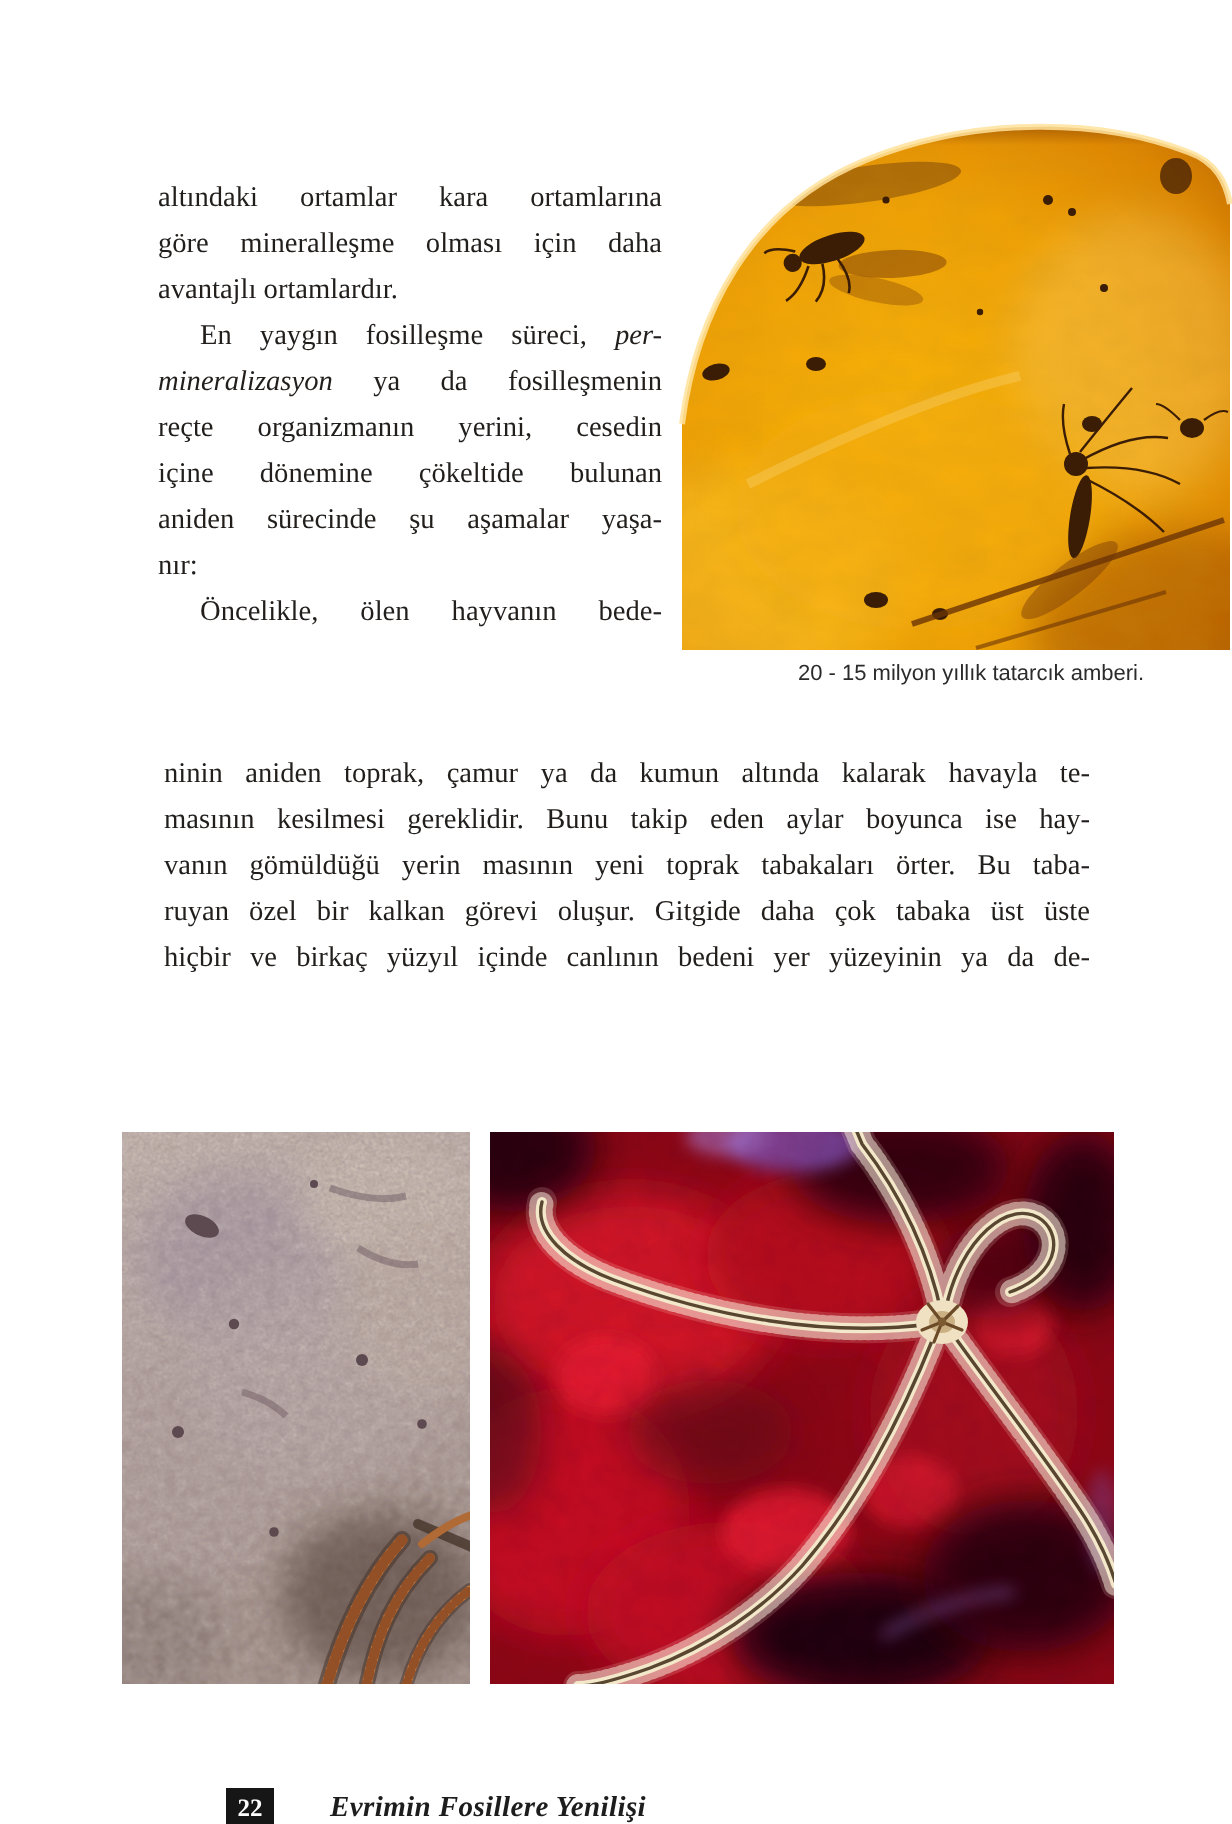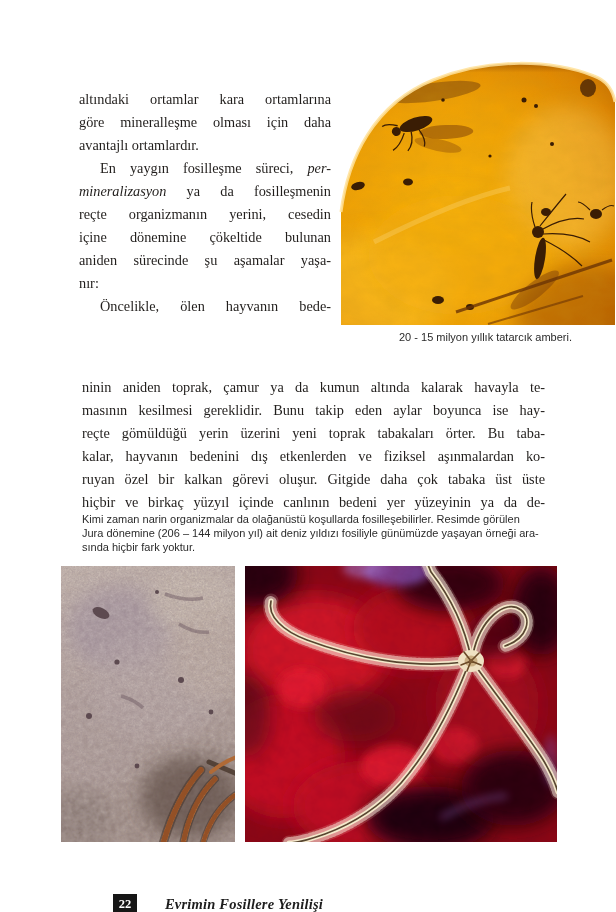--- a/index.html
+++ b/index.html
@@ -114,31 +114,25 @@
     <div class="bl">reçte organizmanın yerini, cesedin</div>
     <div class="bl">içine dönemine çökeltide bulunan</div>
     <div class="bl">aniden sürecinde şu aşamalar yaşa-</div>
     <div class="bl nj">nır:</div>
     <div class="bl ind">Öncelikle, ölen hayvanın bede-</div>
   </div>
 
   <div class="wide">
     <div class="bl">ninin aniden toprak, çamur ya da kumun altında kalarak havayla te-</div>
     <div class="bl">masının kesilmesi gereklidir. Bunu takip eden aylar boyunca ise hay-</div>
-    <div class="bl">reçte gömüldüğü yerin üzerini yeni toprak tabakaları örter. Bu taba-</div>
-    <div class="bl">kalar, hayvanın bedenini dış etkenlerden ve fiziksel aşınmalardan ko-</div>
+    <div class="bl">vanın gömüldüğü yerin masının yeni toprak tabakaları örter. Bu taba-</div>
     <div class="bl">ruyan özel bir kalkan görevi oluşur. Gitgide daha çok tabaka üst üste</div>
     <div class="bl">hiçbir ve birkaç yüzyıl içinde canlının bedeni yer yüzeyinin ya da de-</div>
   </div>
 
-  <div class="caps">
-    <div class="cap">Kimi zaman narin organizmalar da olağanüstü koşullarda fosilleşebilirler. Resimde görülen</div>
-    <div class="cap">Jura dönemine (206 – 144 milyon yıl) ait deniz yıldızı fosiliyle günümüzde yaşayan örneği ara-</div>
-    <div class="cap">sında hiçbir fark yoktur.</div>
-  </div>
 
   <svg class="photo rock" width="174" height="276" viewBox="0 0 174 276">
     <defs>
       <linearGradient id="rGrad" x1="0" y1="0" x2="0.2" y2="1">
         <stop offset="0" stop-color="#c3b4ab"></stop>
           <stop offset=".5" stop-color="#b1a09b"></stop>
           <stop offset="1" stop-color="#9a887f"></stop>
       </linearGradient>
       <filter id="rBlur" x="-60%" y="-60%" width="220%" height="220%">
           <feGaussianBlur stdDeviation="9"></feGaussianBlur>

